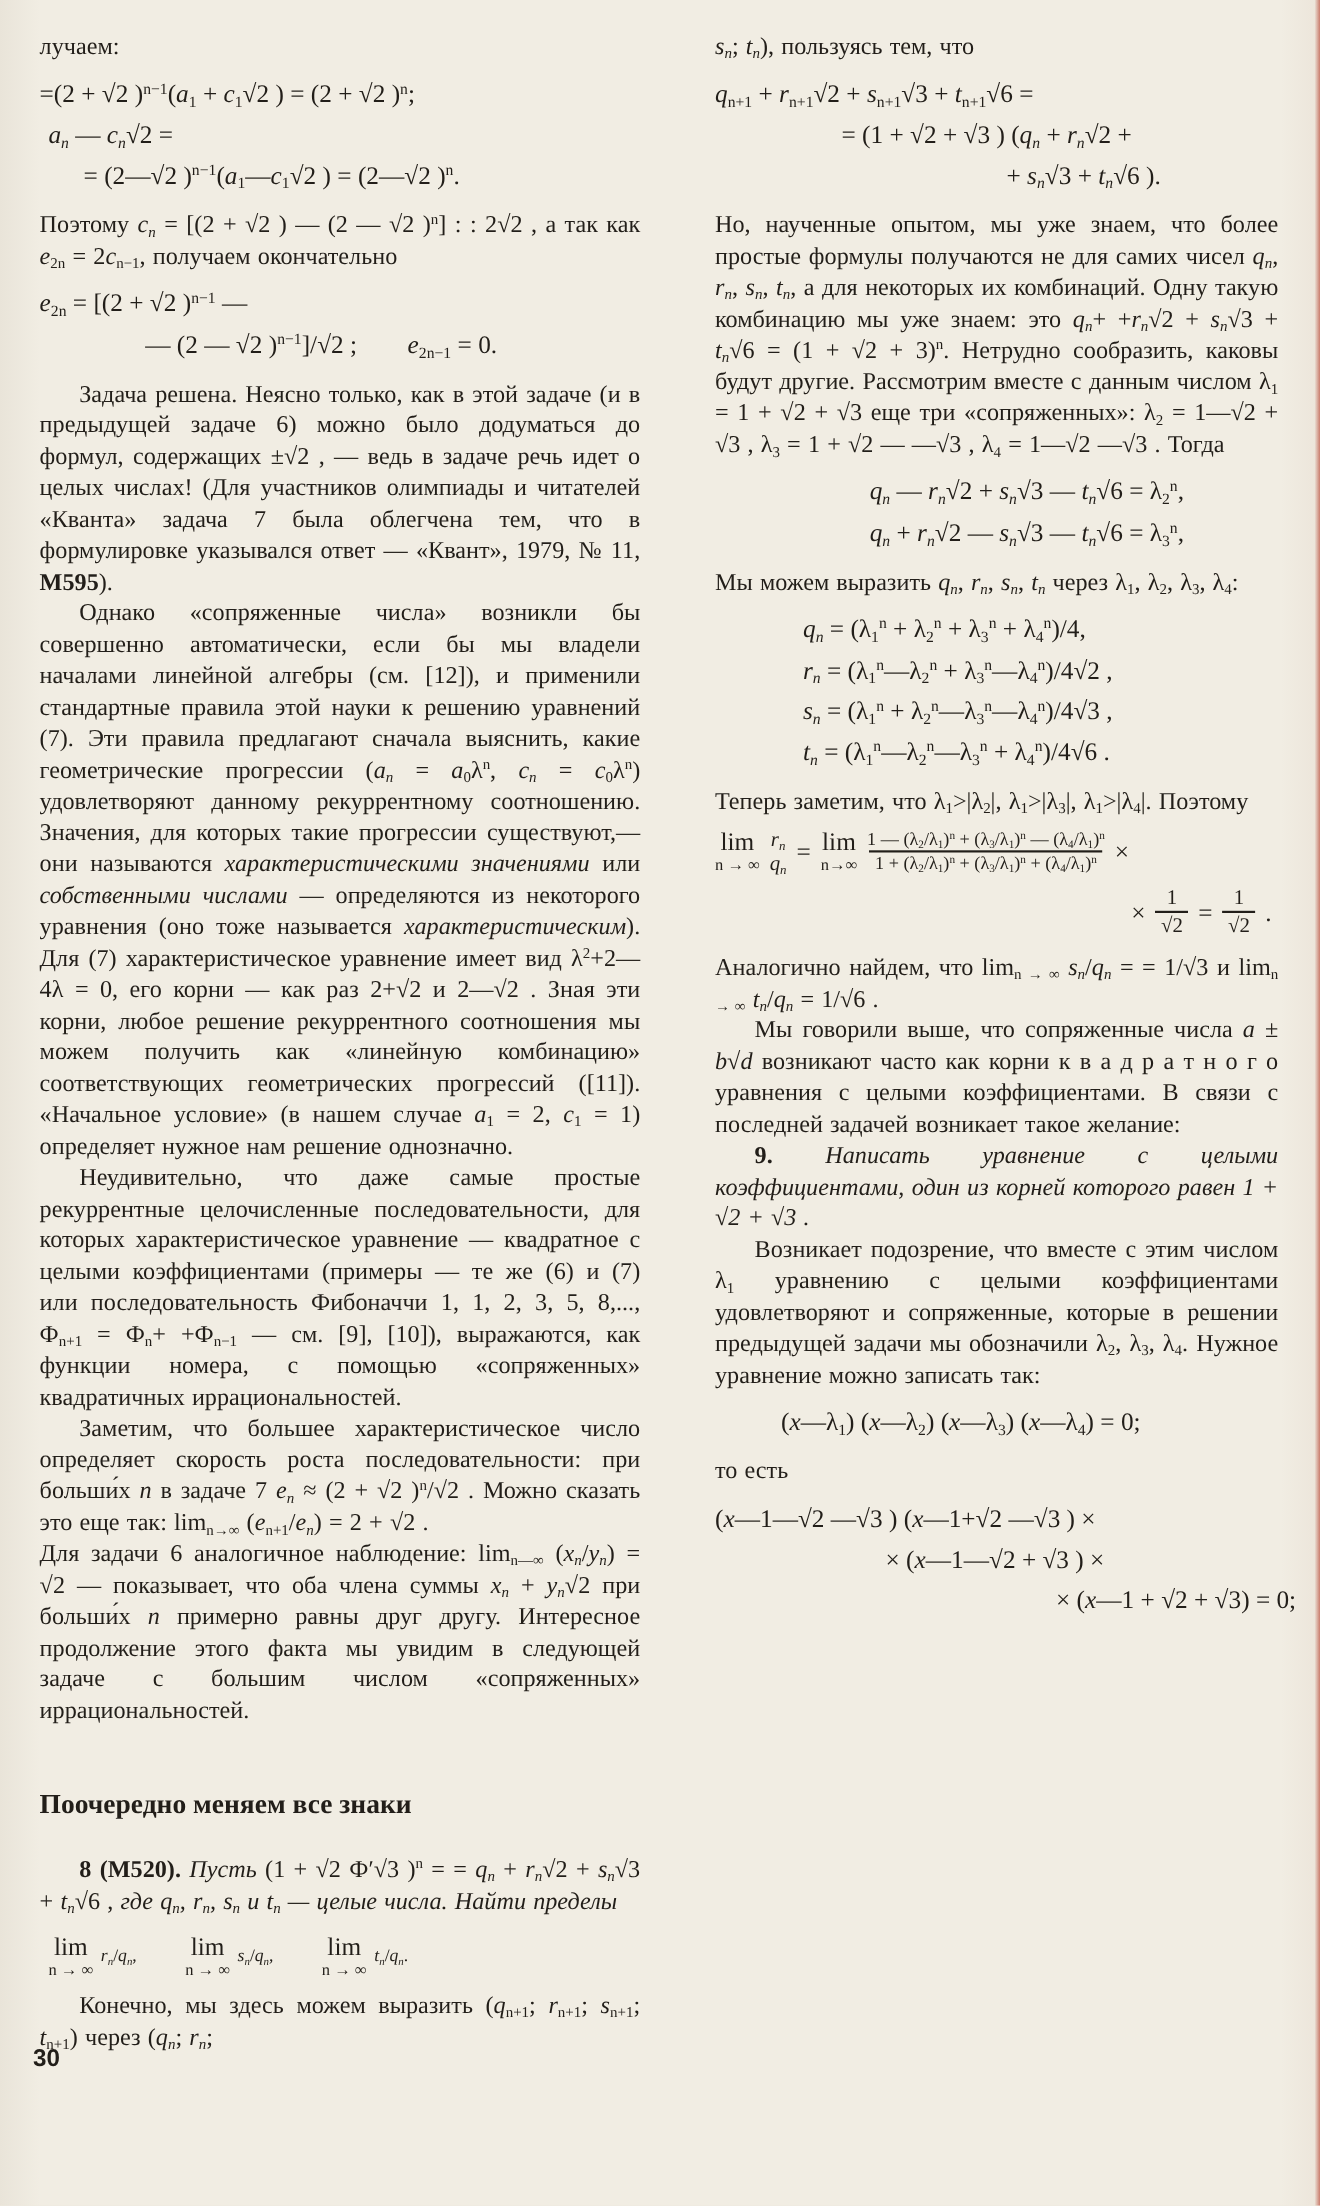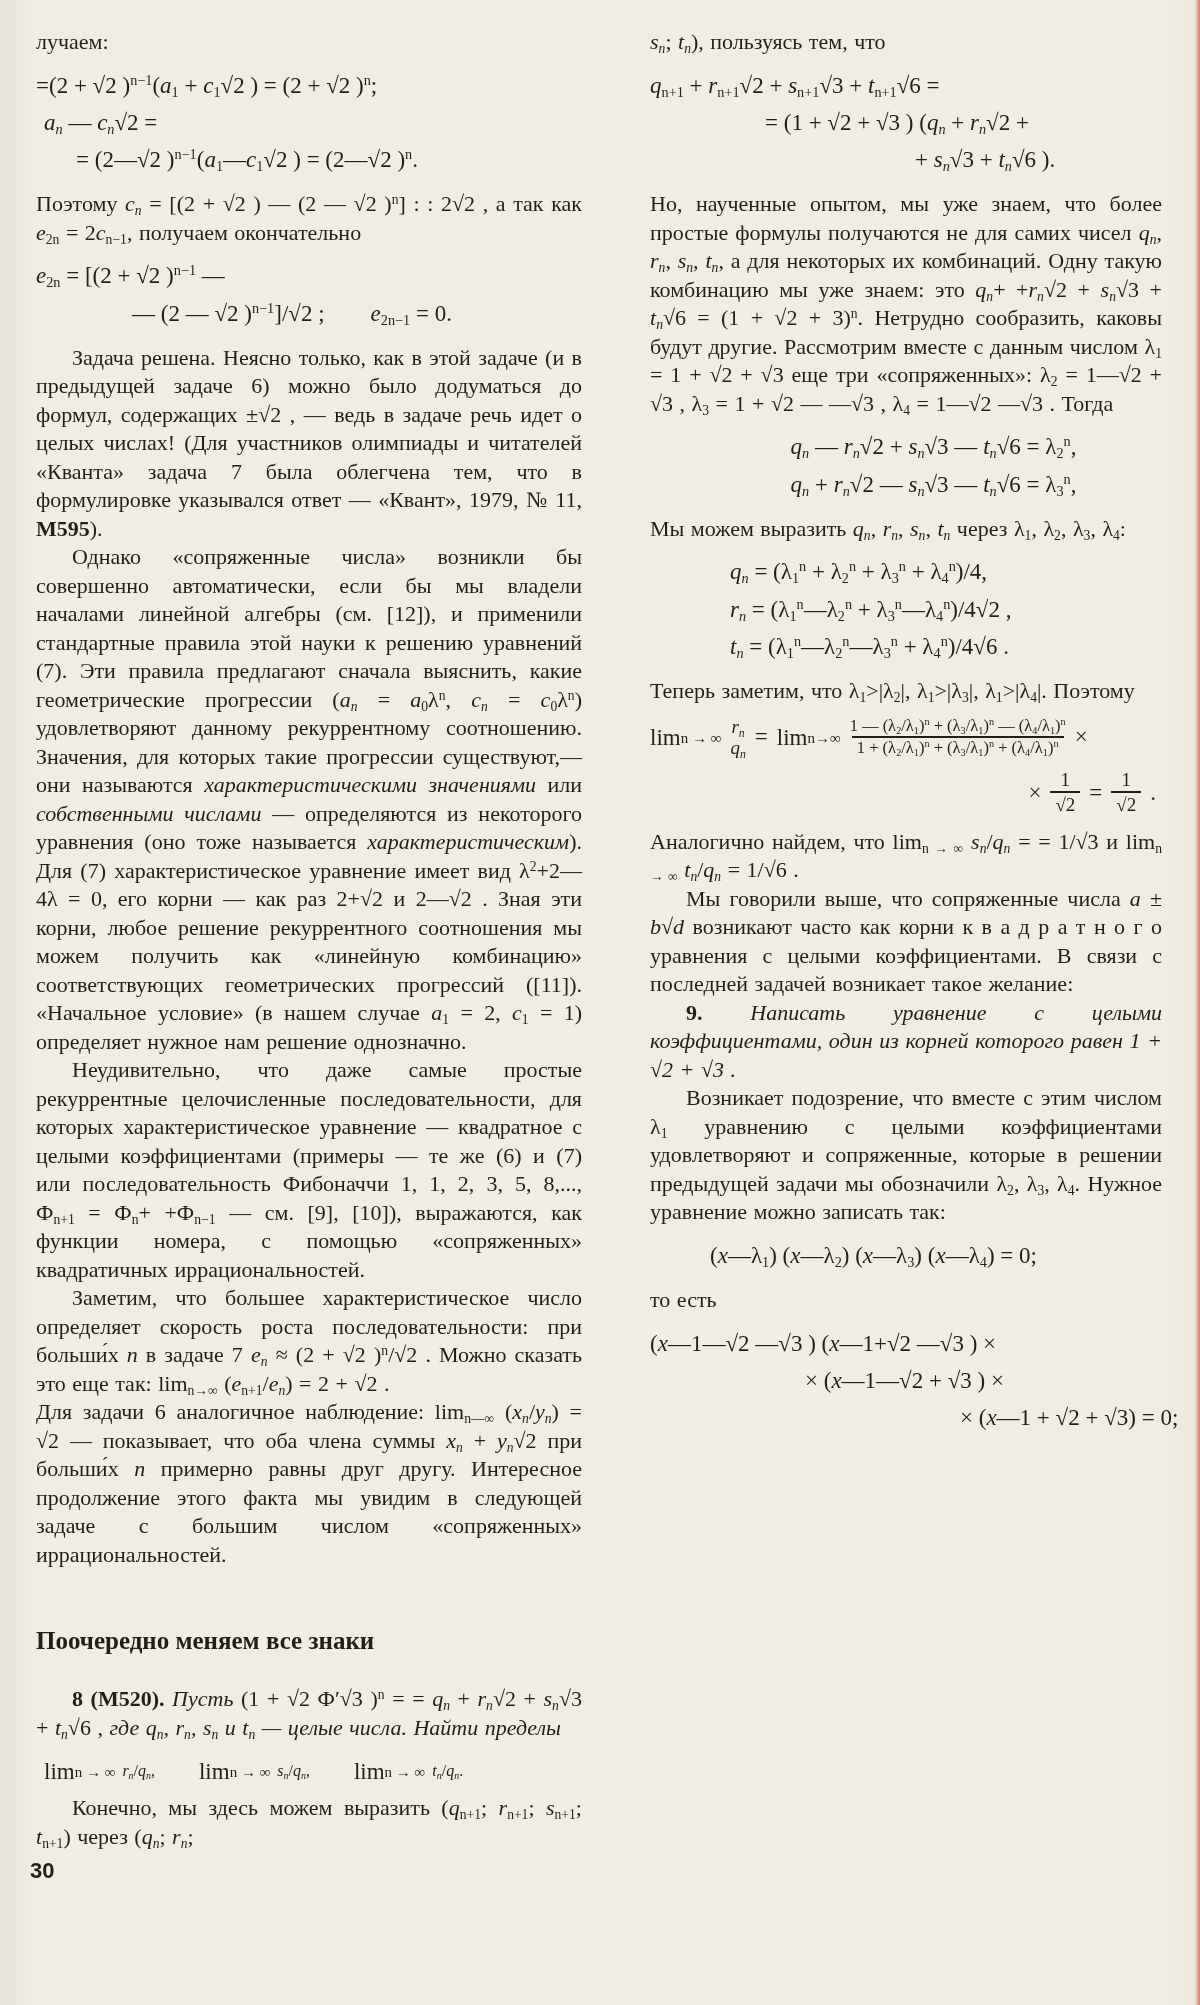--- a/index.html
+++ b/index.html
@@ -41,21 +41,21 @@
   sup { vertical-align:0.55em; }
 
   .heading {
     font-family:Liberation Serif, serif;
     font-weight:bold; font-size:25px;
     margin:58px 0 30px 0;
   }
 
   .lim-block { display:flex; align-items:center; gap:10px; margin:16px 0 10px 0; }
   .lim {
-    display:inline-flex; flex-direction:row; align-items:center;
+    display:inline-flex; flex-direction:column; align-items:center;
     line-height:1; vertical-align:-0.7em;
   }
   .lim .w { font-size:23px; }
   .lim .u { font-size:15px; margin-top:3px; white-space:nowrap; }
   .lim-group { display:inline-flex; align-items:center; gap:7px; margin-right:34px; }
 
   .vfrac {
     display:inline-flex; flex-direction:column; align-items:center;
     line-height:1.15; vertical-align:middle;
   }
@@ -156,20 +156,21 @@
       <div class="formula">
         <div class="fline ind-55"><i>q<sub>n</sub></i> — <i>r<sub>n</sub></i>√2  + <i>s<sub>n</sub></i>√3  — <i>t<sub>n</sub></i>√6  = λ<sub>2</sub><sup>n</sup>,</div>
         <div class="fline ind-55"><i>q<sub>n</sub></i> + <i>r<sub>n</sub></i>√2  — <i>s<sub>n</sub></i>√3  — <i>t<sub>n</sub></i>√6  = λ<sub>3</sub><sup>n</sup>,</div>
       </div>
 
       <p class="para">Мы можем выразить <i>q<sub>n</sub></i>, <i>r<sub>n</sub></i>, <i>s<sub>n</sub></i>, <i>t<sub>n</sub></i> через λ<sub>1</sub>, λ<sub>2</sub>, λ<sub>3</sub>, λ<sub>4</sub>:</p>
 
       <div class="formula">
         <div class="fline ind-80"><i>q<sub>n</sub></i> = (λ<sub>1</sub><sup>n</sup> + λ<sub>2</sub><sup>n</sup> + λ<sub>3</sub><sup>n</sup> + λ<sub>4</sub><sup>n</sup>)/4,</div>
         <div class="fline ind-80"><i>r<sub>n</sub></i> = (λ<sub>1</sub><sup>n</sup>—λ<sub>2</sub><sup>n</sup> + λ<sub>3</sub><sup>n</sup>—λ<sub>4</sub><sup>n</sup>)/4√2 ,</div>
+        <div class="fline ind-80"><i>s<sub>n</sub></i> = (λ<sub>1</sub><sup>n</sup> + λ<sub>2</sub><sup>n</sup>—λ<sub>3</sub><sup>n</sup>—λ<sub>4</sub><sup>n</sup>)/4√3 ,</div>
         <div class="fline ind-80"><i>t<sub>n</sub></i> = (λ<sub>1</sub><sup>n</sup>—λ<sub>2</sub><sup>n</sup>—λ<sub>3</sub><sup>n</sup> + λ<sub>4</sub><sup>n</sup>)/4√6 .</div>
       </div>
 
       <p class="para">Теперь заметим, что λ<sub>1</sub>&gt;|λ<sub>2</sub>|,  λ<sub>1</sub>&gt;|λ<sub>3</sub>|, λ<sub>1</sub>&gt;|λ<sub>4</sub>|. Поэтому</p>
 
       <div class="formula">
         <div class="bigf-row1">
           <span class="lim">
             <span class="w">lim</span>
             <span class="u">n → ∞</span>

